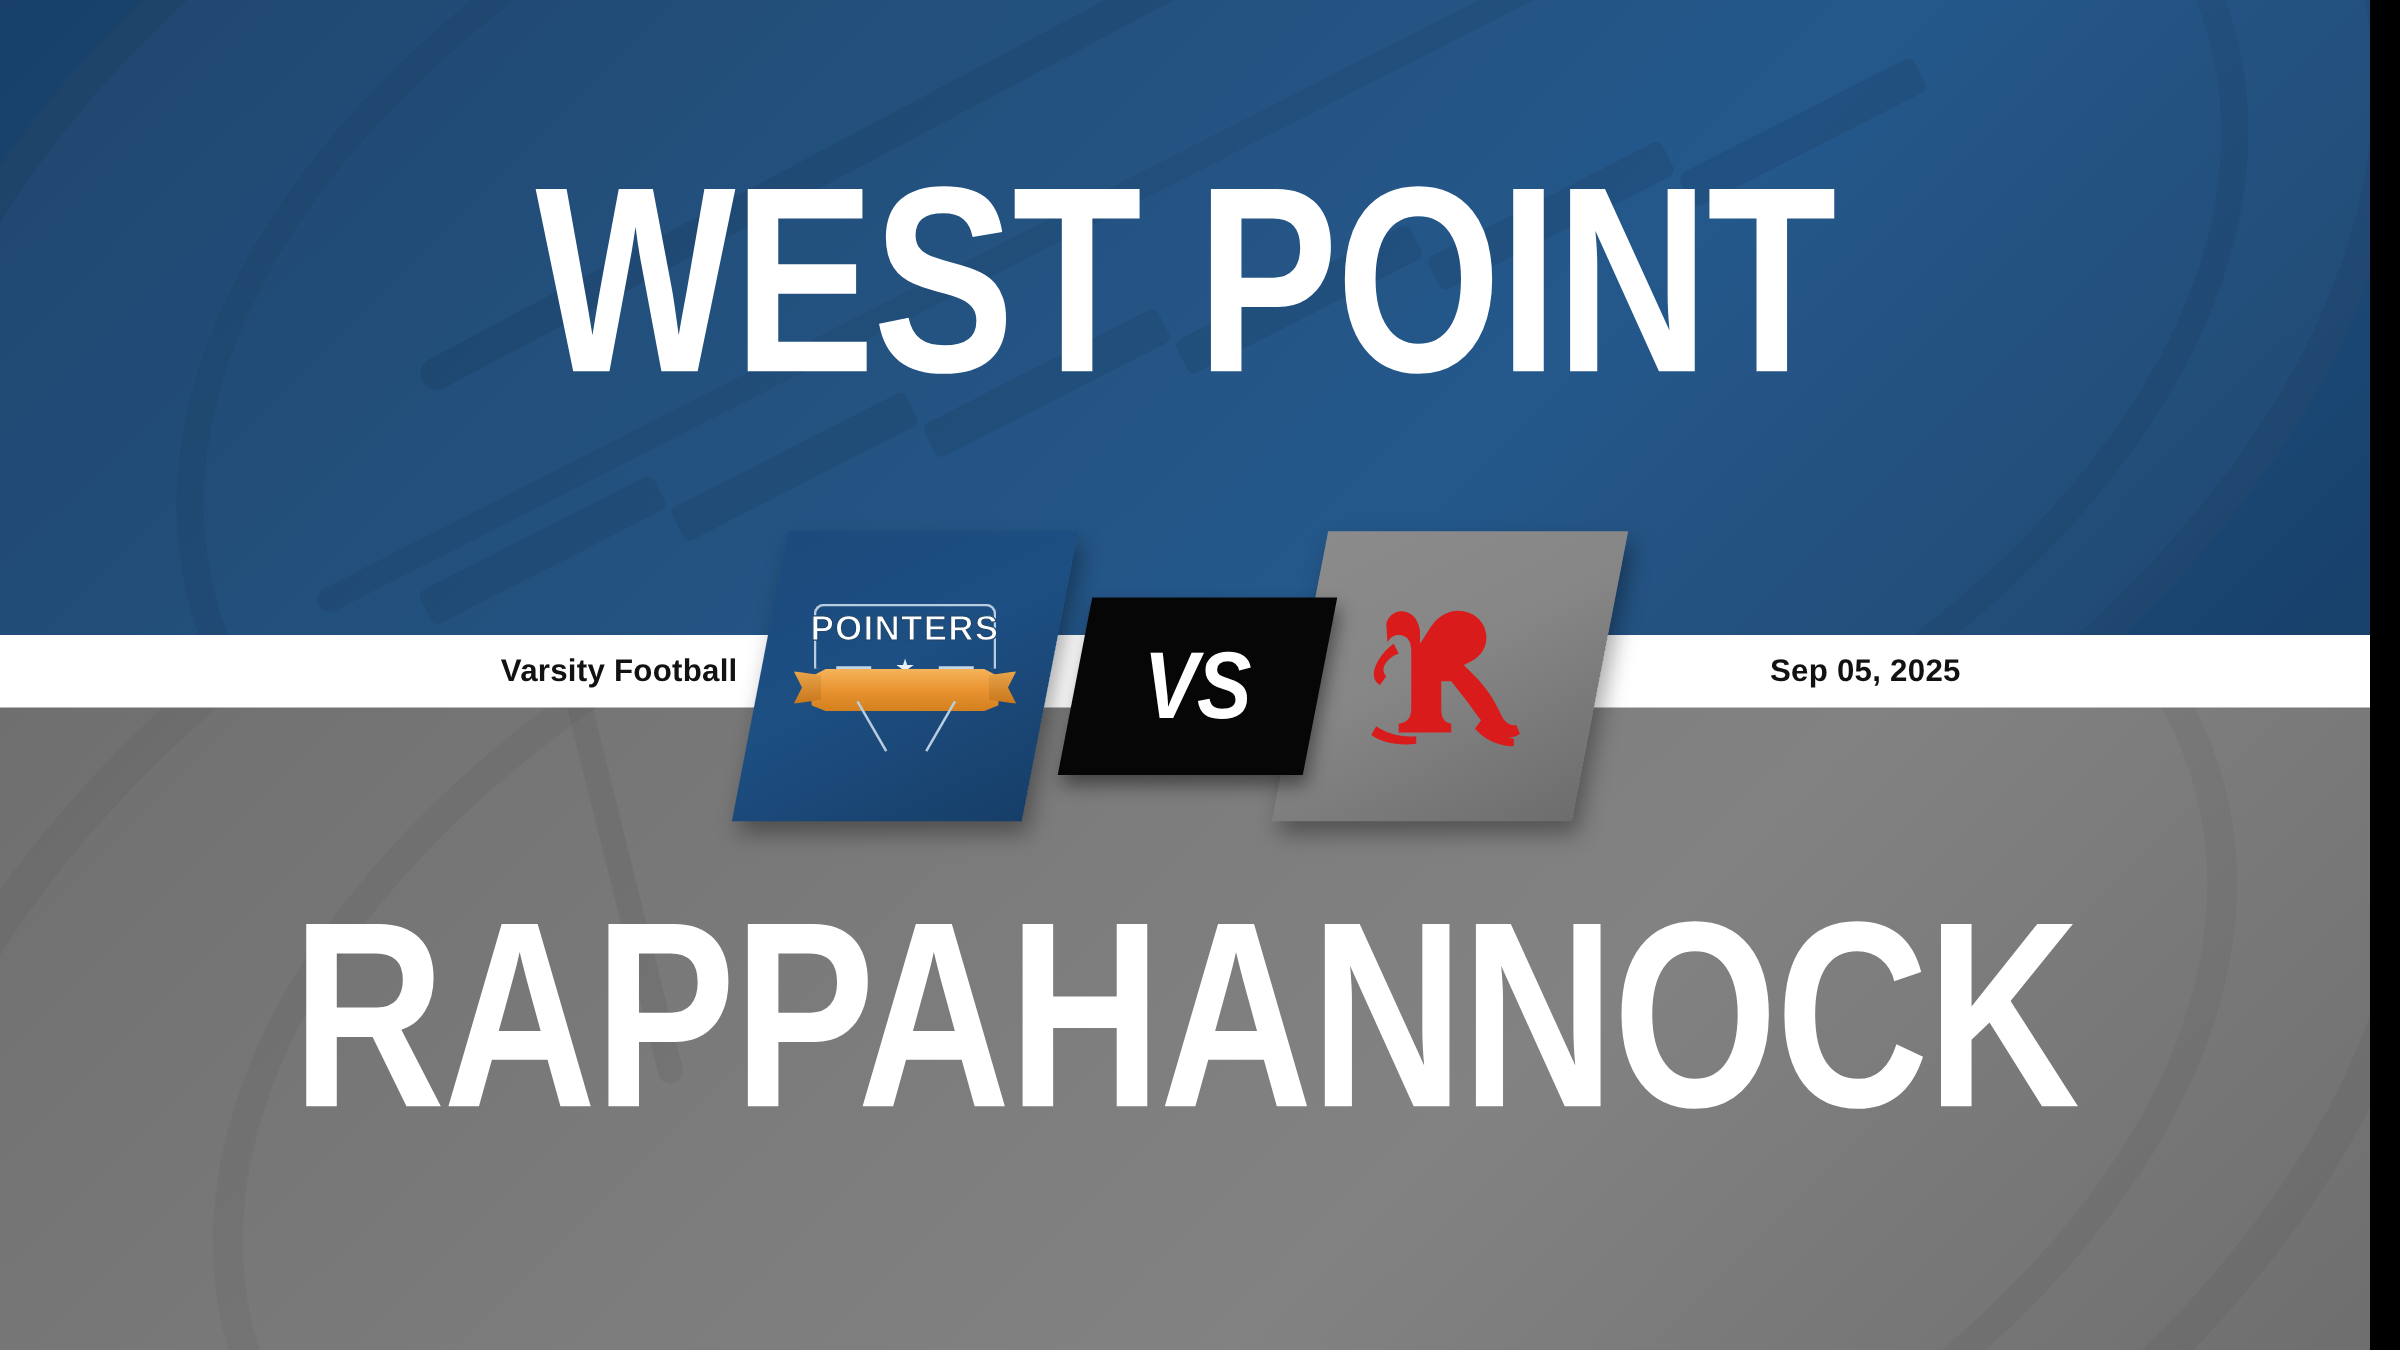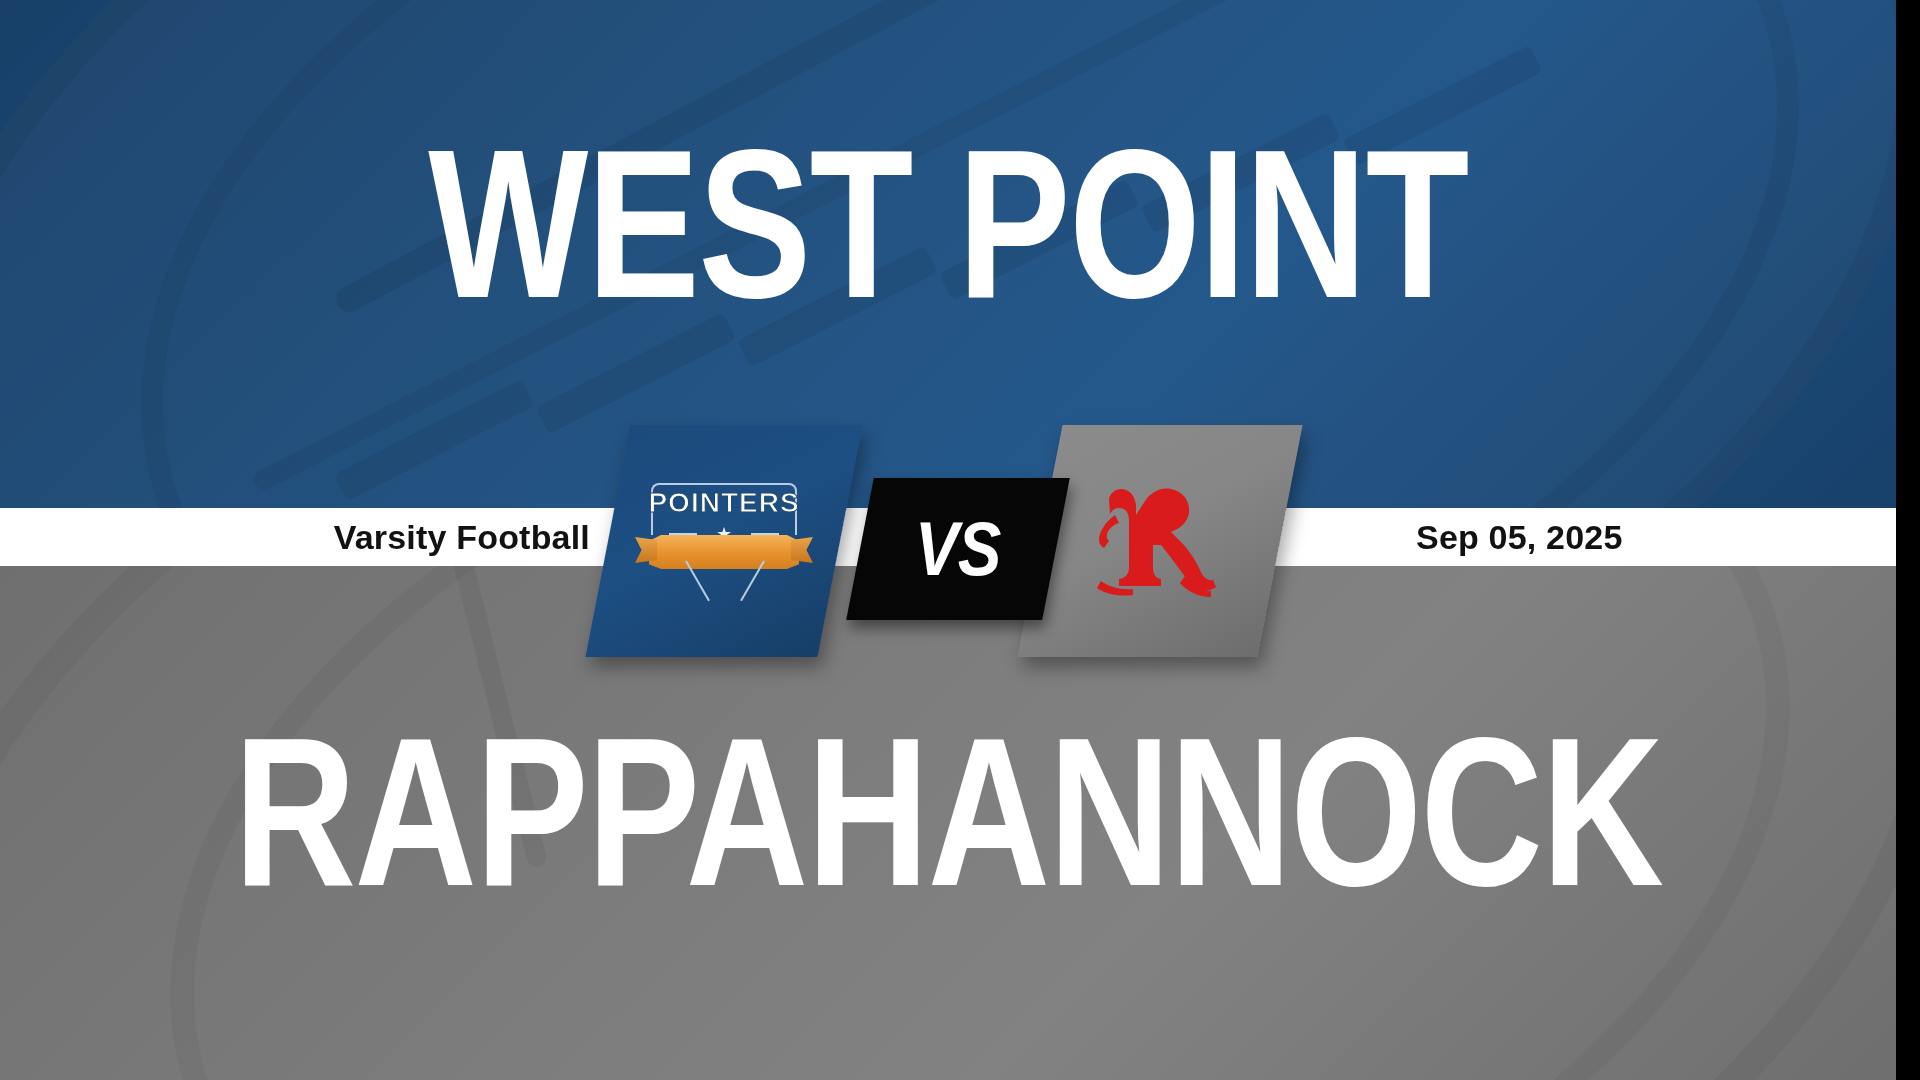--- a/index.html
+++ b/index.html
@@ -53,21 +53,21 @@
     white-space:nowrap;
   }
   #team-top{ top:118px; font-size:212px; transform:scaleX(0.80); }
   #team-bottom{ top:706px; font-size:212px; transform:scaleX(0.80); }
 
   
   .band{ position:absolute; left:0; top:508px; width:1920px; height:58px;
     background:#ffffff; }
   .band-label{ position:absolute; top:508px; height:58px;
     display:flex; align-items:center; color:#121212;
-    font-size:34px; font-weight:bold; letter-spacing:0.2px; }
+    font-size:25px; font-weight:bold; letter-spacing:0.2px; }
   #sport-label{ left:0; width:600px; justify-content:flex-end; padding-right:10px; }
   #date-label{ left:1406px; width:560px; justify-content:flex-start; padding-left:10px; }
 
   
   .panel{ position:absolute; transform:skewX(-11deg); overflow:hidden;
     display:flex; align-items:center; justify-content:center;
     box-shadow:6px 10px 18px rgba(0,0,0,0.35); }
   .panel > .panel-inner{ transform:skewX(11deg); display:flex;
     align-items:center; justify-content:center; width:100%; height:100%; }
 

